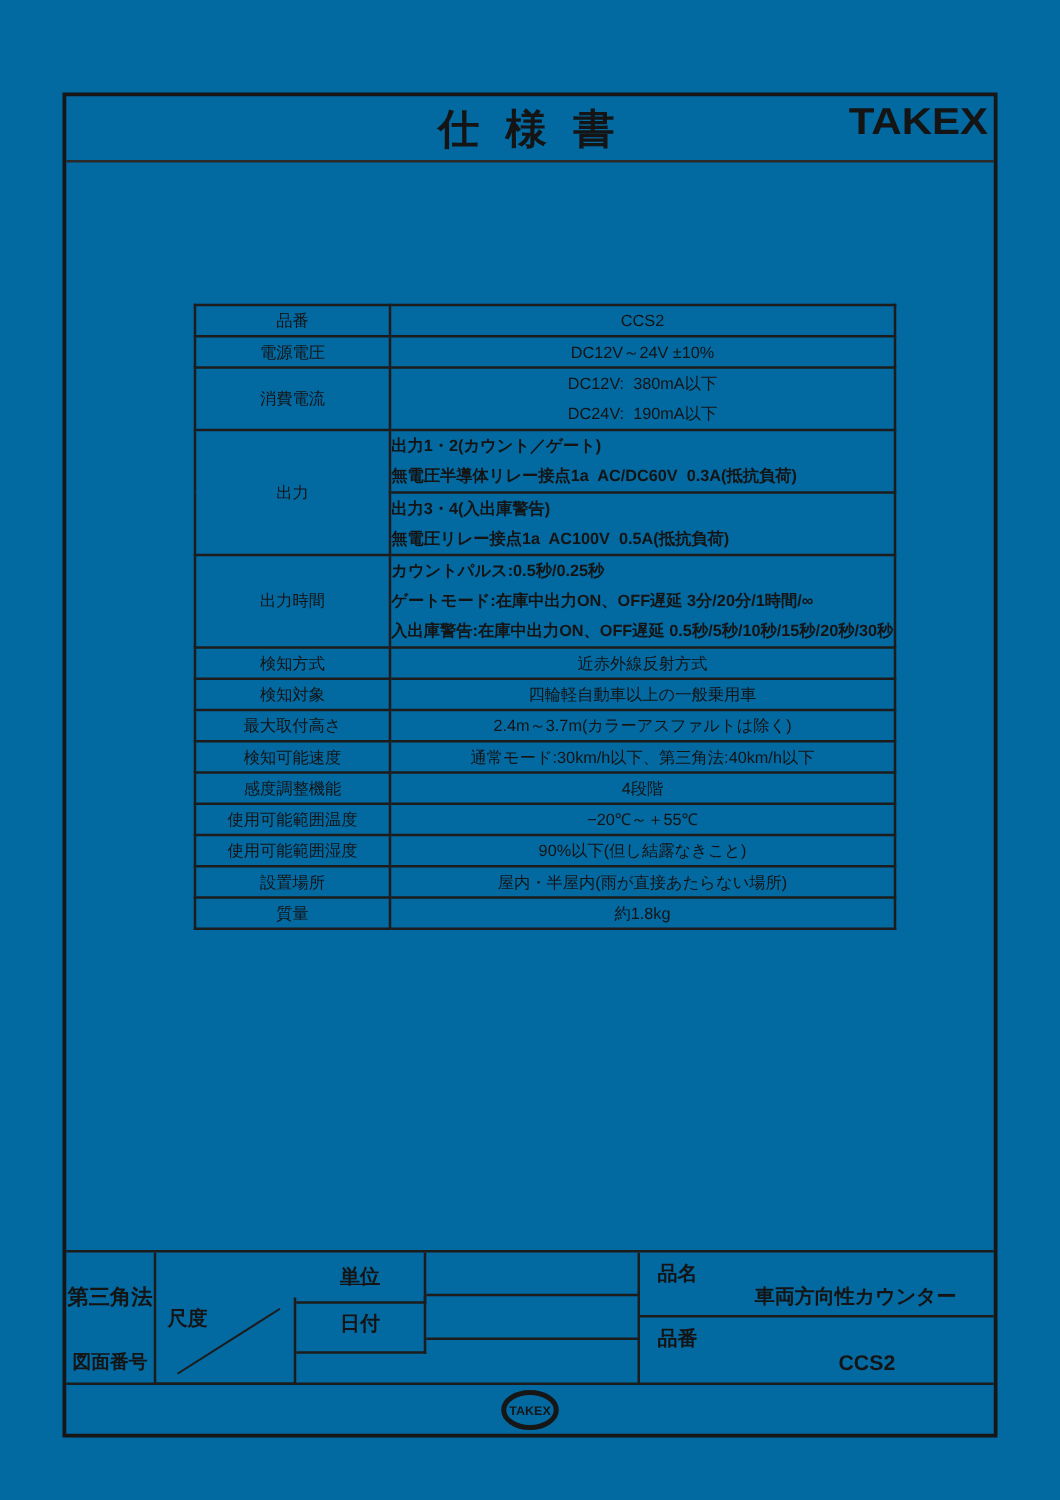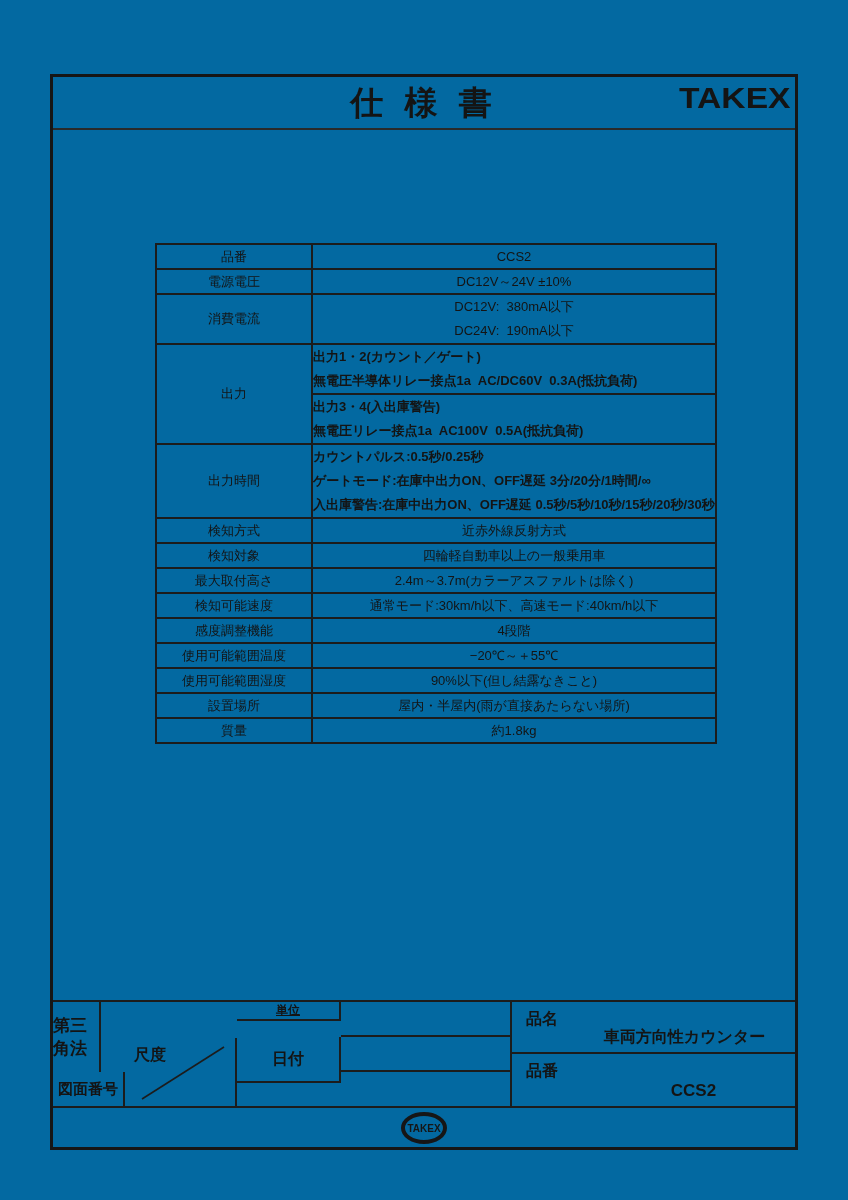--- a/index.html
+++ b/index.html
@@ -38,25 +38,25 @@
   td.val-left { text-align:left; padding-left:7px; }
   td.val-left div { line-height:24px; white-space:pre;font-weight:bold; }
   .center-block { display:inline-block; text-align:center; }
   .center-block div { line-height:24px; white-space:pre; }
   
   .tb { position:absolute; left:0; top:923px; width:742px; height:147px; border-top:2px solid #1c1c1c; font-weight:bold; }
   .cell { position:absolute; }
   .br { border-right:2px solid #1c1c1c; }
   .bb { border-bottom:2px solid #1c1c1c; }
   .c-center { display:flex; align-items:center; justify-content:center; }
-  .projection { left:0; top:0; width:48px; height:70px; font-size:17px; }
+  .projection { left:0; top:0; width:72px; height:70px; font-size:17px; }
   .scale { left:72px; top:0; width:112px; height:70px; font-size:16px;margin-top:36px; }
   .scale-label { position:absolute; left:9px; top:7px; }
   .scale svg { position:absolute; left:0; top:0; }
-  .unit  { left:184px; top:0;    width:104px; height:19px; font-size:12px;text-decoration:underline; }
+  .unit  { left:184px; top:0;    width:104px; height:41px; font-size:16px;text-decoration:underline; }
   .unitv { left:288px; top:0;    width:171px; height:35px; }
   .date  { left:184px; top:35px; width:104px; height:46px; font-size:16px; }
   .datev { left:288px; top:35px; width:171px; height:35px; }
   .dwg   { left:0;     top:70px; width:72px;  height:36px; font-size:15px; }
   .dwgv  { left:72px;  top:70px; width:387px; height:36px; }
   .pname { left:459px; top:0;    width:283px; height:52px; font-size:16px; }
   .pno   { left:459px; top:52px; width:283px; height:54px; font-size:16px; }
   .blk-label { position:absolute; left:14px; top:7px; }
   .pname .blk-value { position:absolute; left:0; right:0; top:25px; text-align:center; padding-left:62px; font-size:16px; }
   .pno   .blk-value { position:absolute; left:0; right:0; top:27px; text-align:center; padding-left:80px; font-size:17px; }
@@ -129,21 +129,21 @@
         <tr class="h25">
           <td class="lbl">検知対象</td>
           <td class="val">四輪軽自動車以上の一般乗用車</td>
         </tr>
         <tr class="h25">
           <td class="lbl">最大取付高さ</td>
           <td class="val">2.4m～3.7m(カラーアスファルトは除く)</td>
         </tr>
         <tr class="h25">
           <td class="lbl">検知可能速度</td>
-          <td class="val">通常モード:30km/h以下、高速モード:40km/h以下</td>
+          <td class="val">通常モード:30km/h以下、第三角法:40km/h以下</td>
         </tr>
         <tr class="h25">
           <td class="lbl">感度調整機能</td>
           <td class="val">4段階</td>
         </tr>
         <tr class="h25">
           <td class="lbl">使用可能範囲温度</td>
           <td class="val">−20℃～＋55℃</td>
         </tr>
         <tr class="h25">

